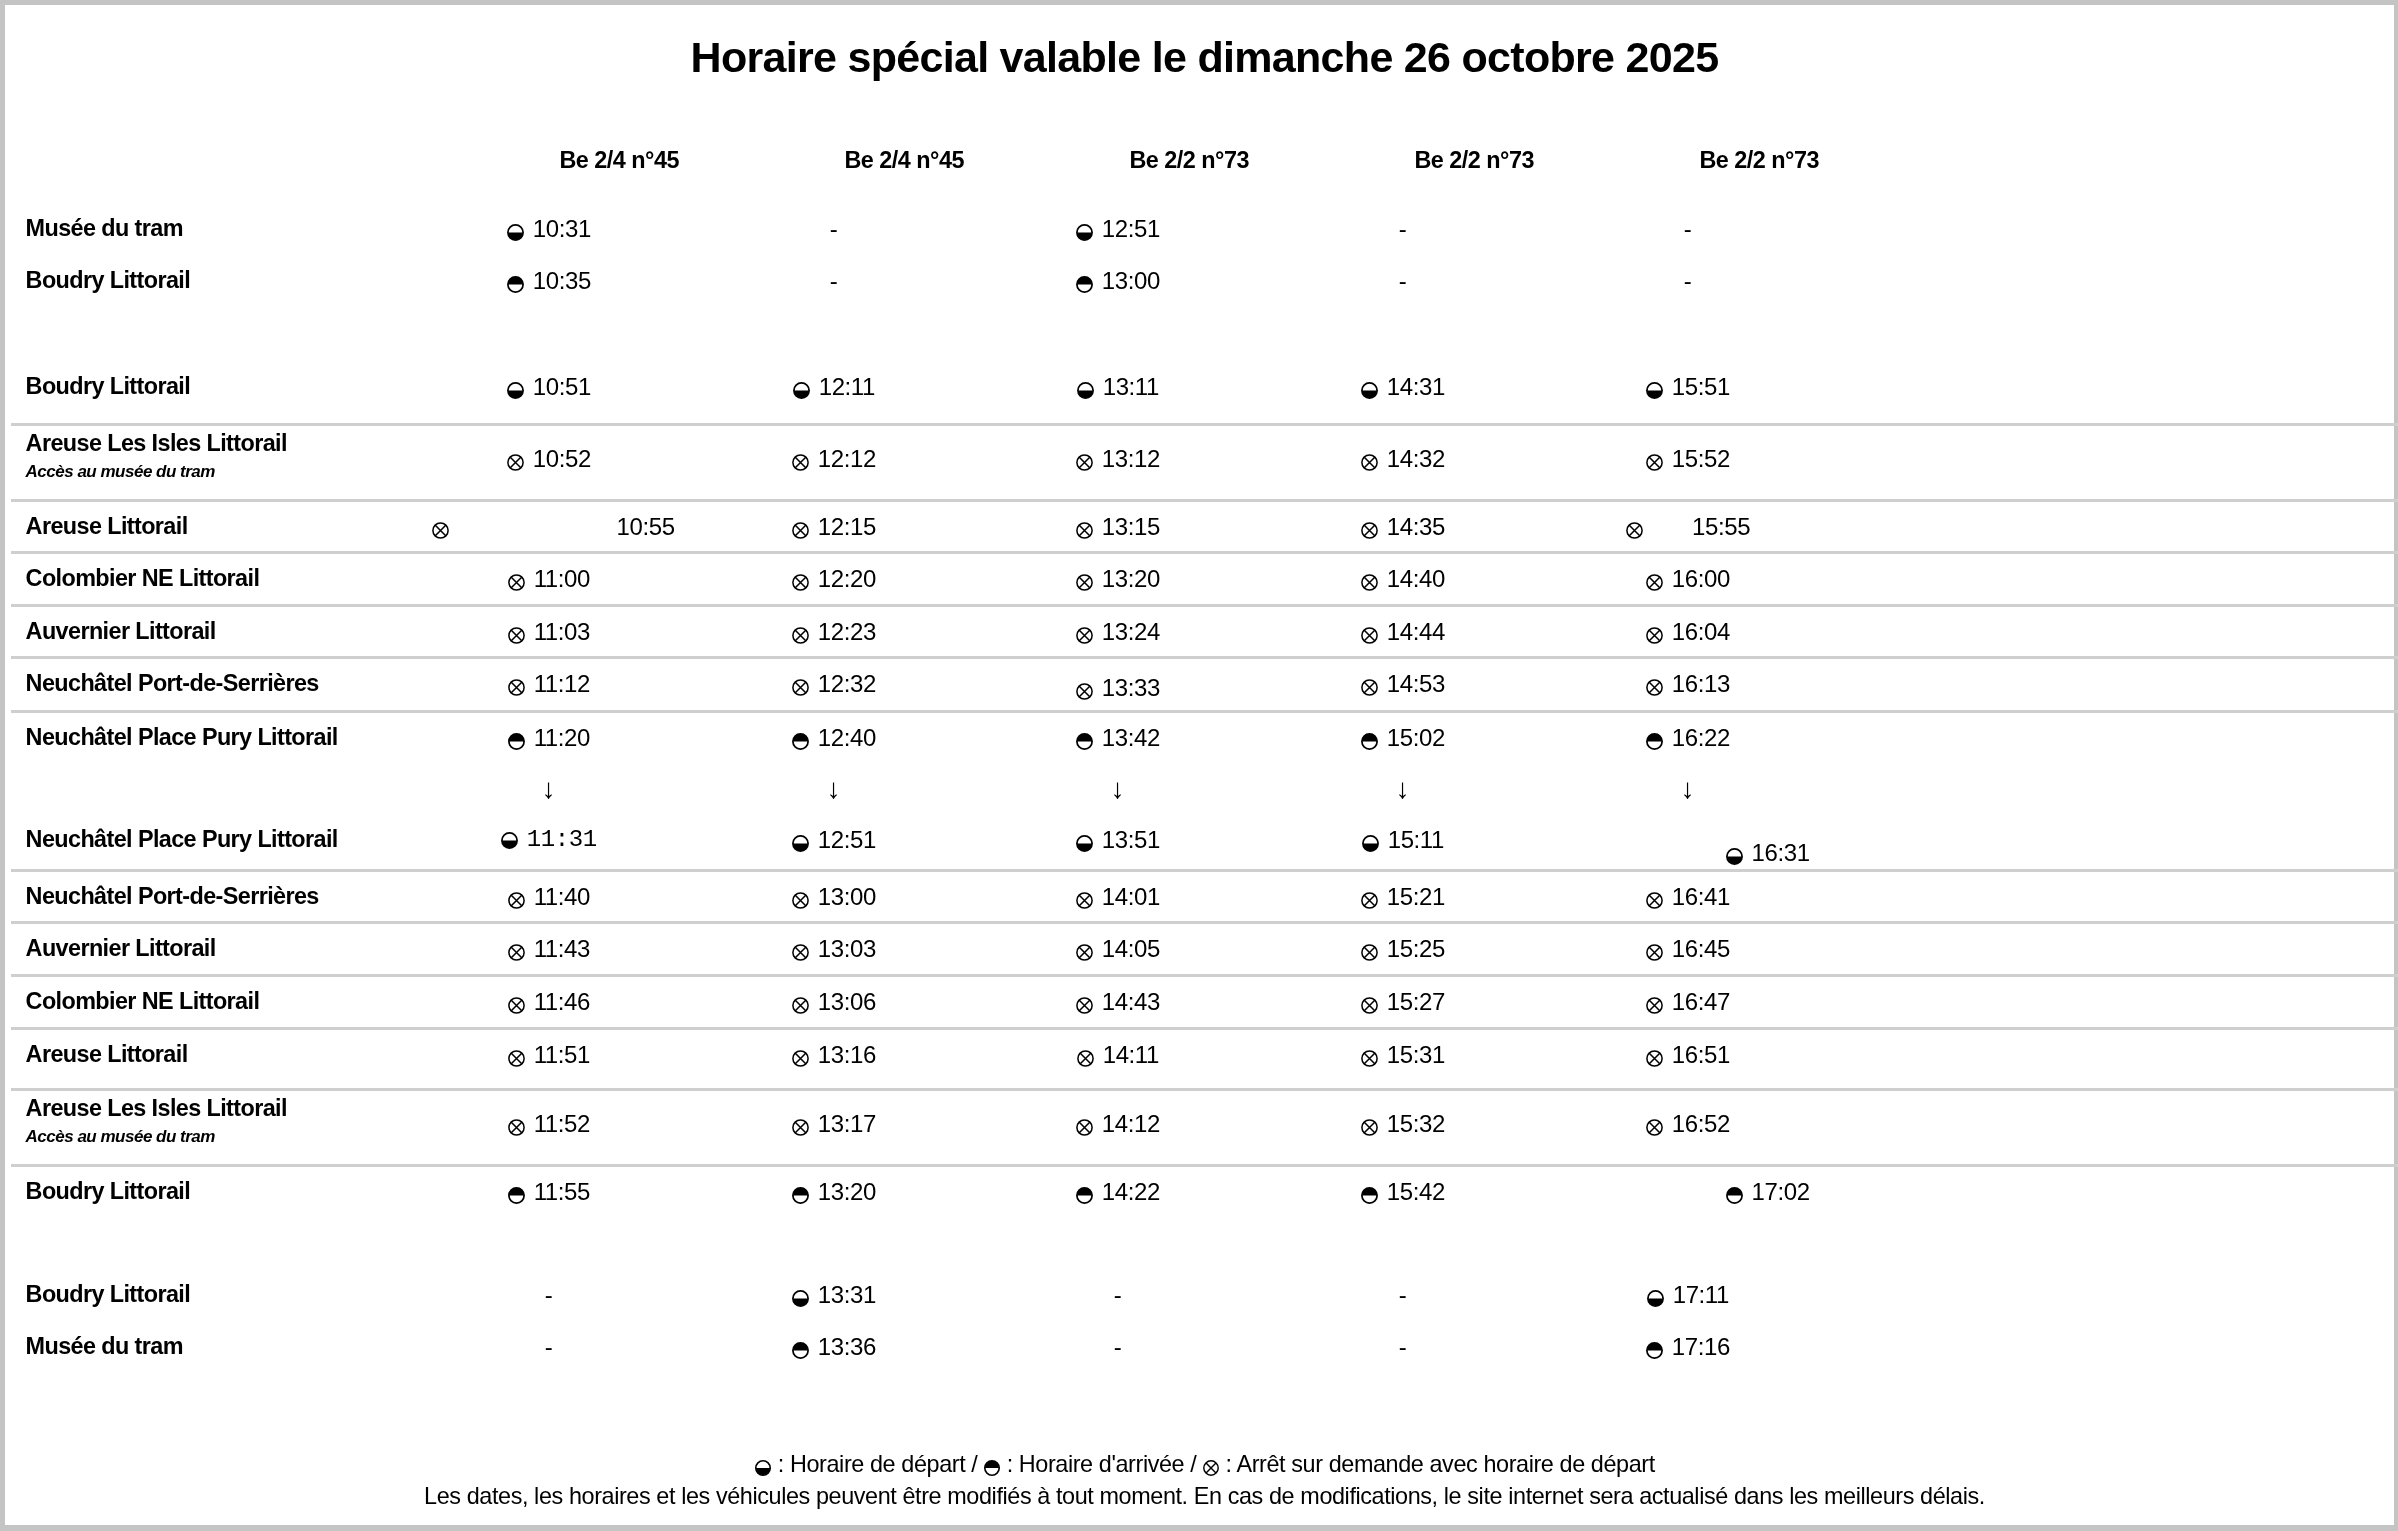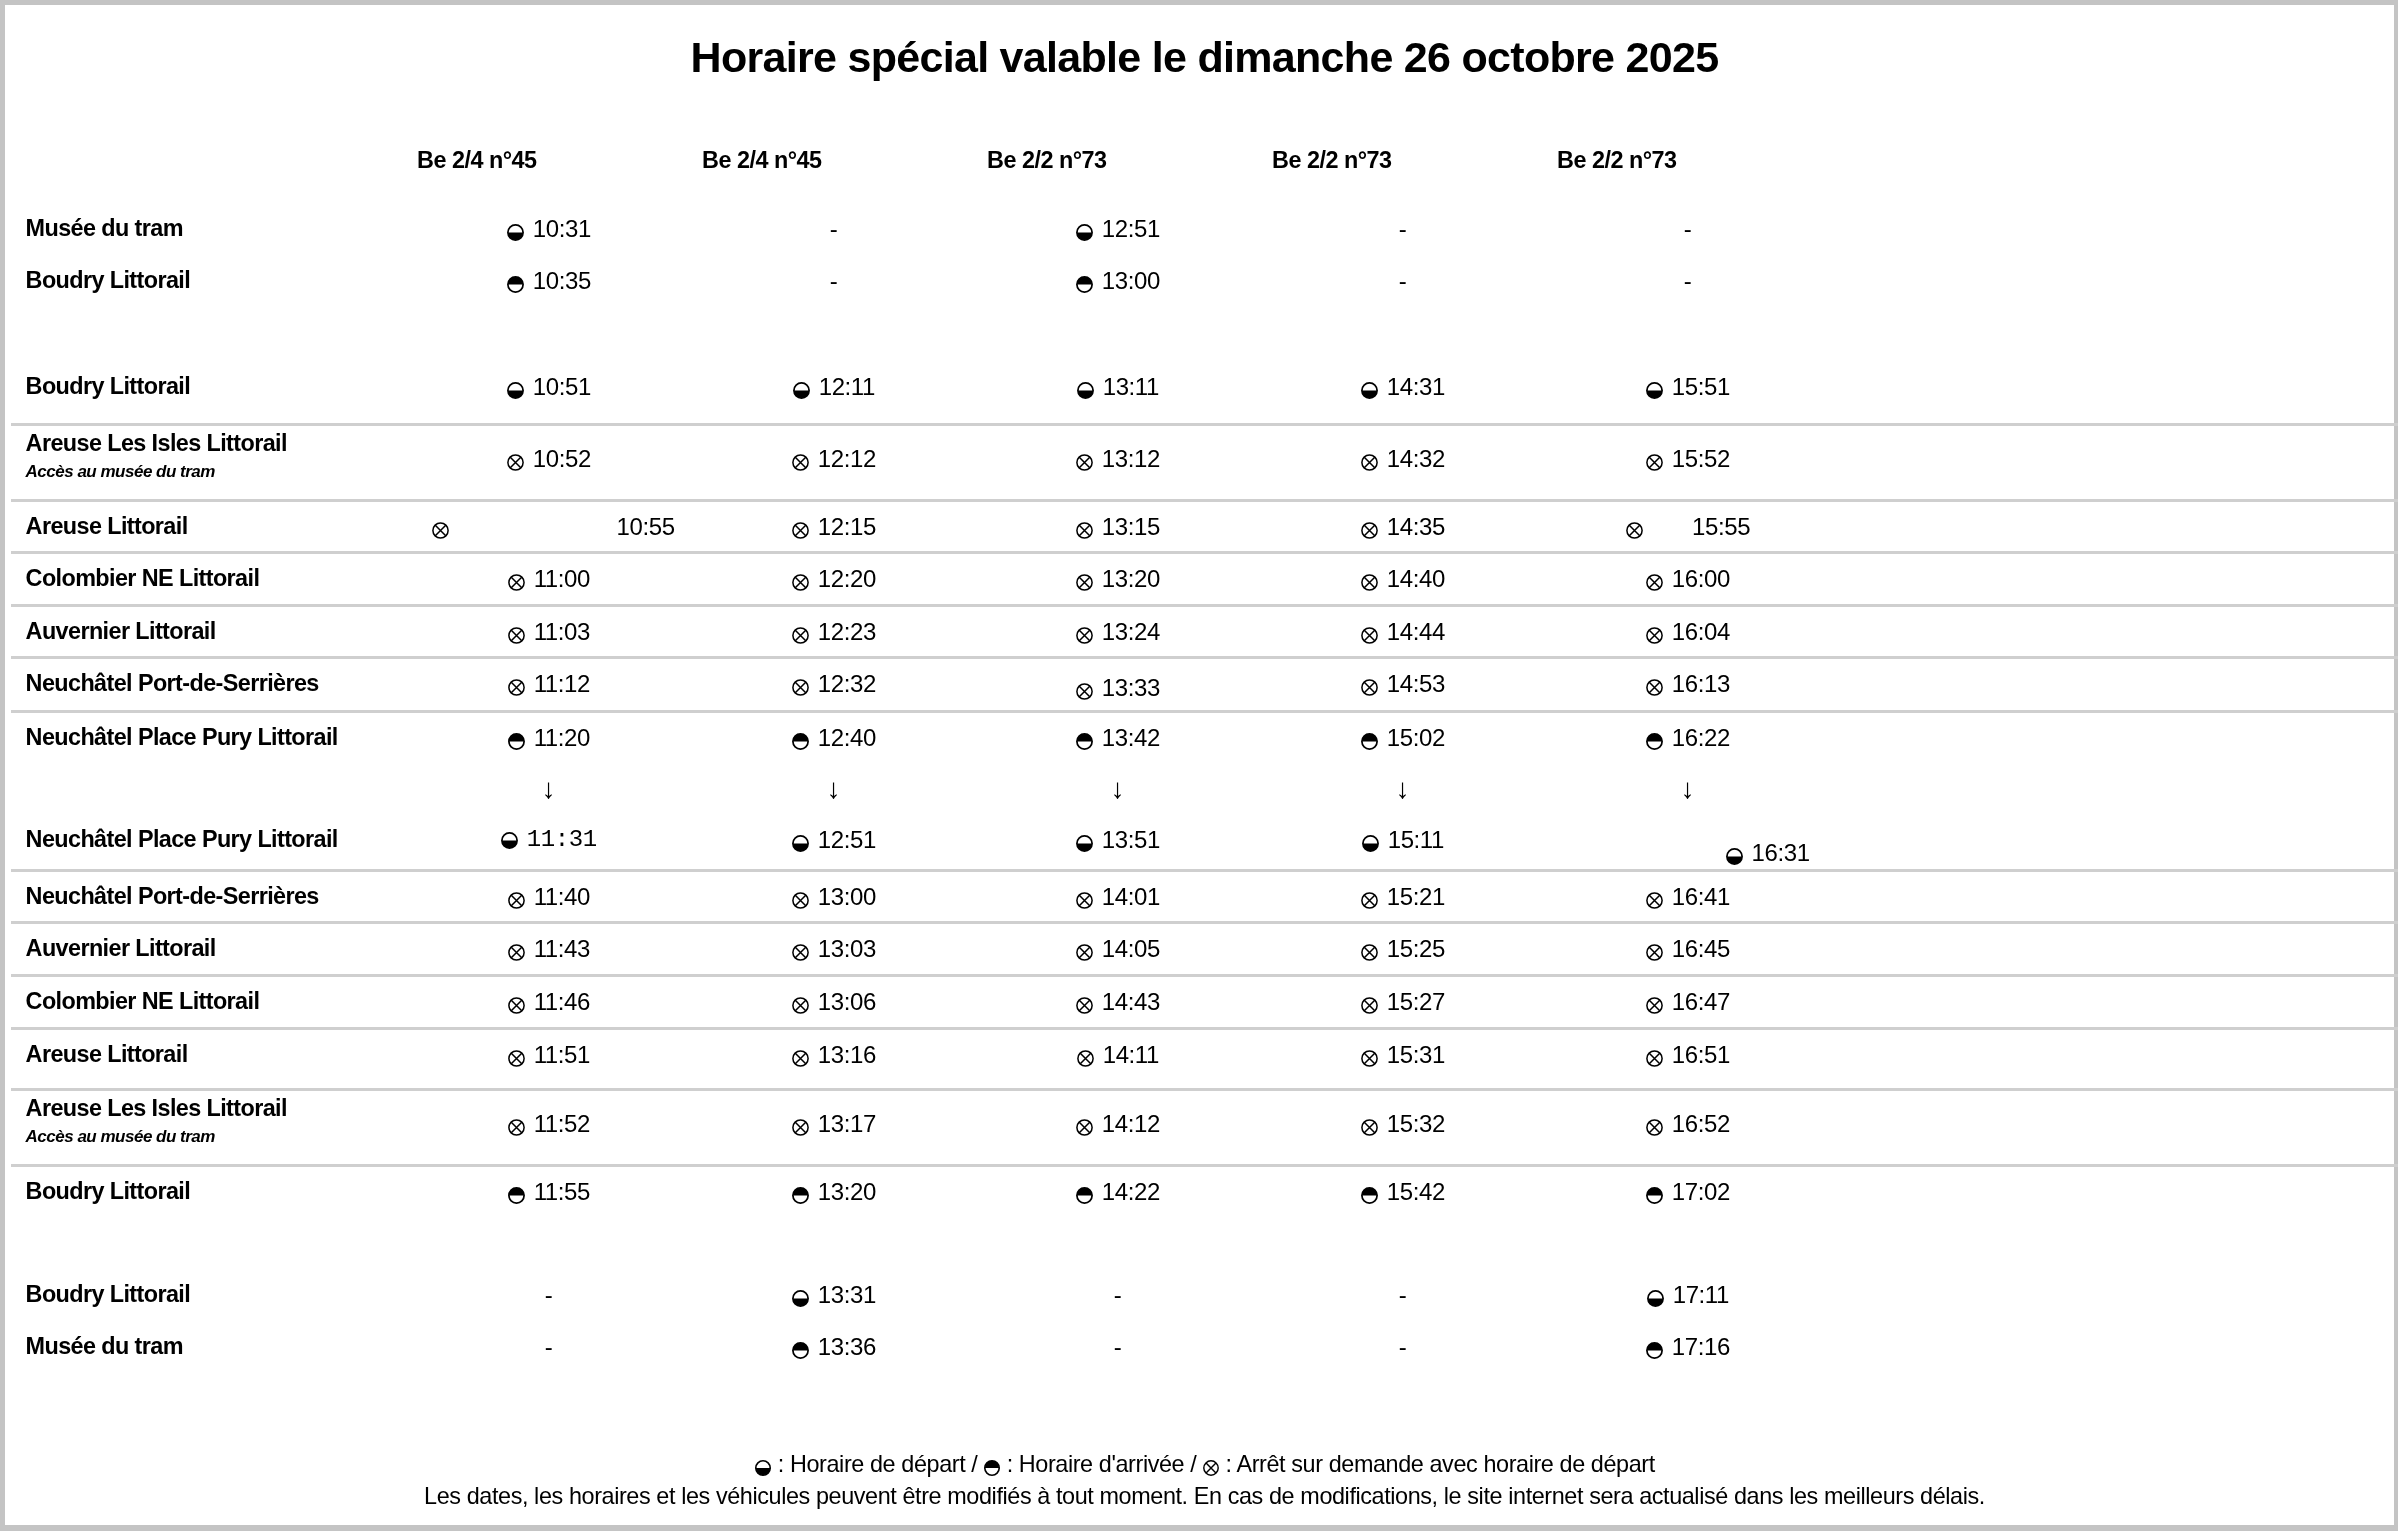--- a/index.html
+++ b/index.html
@@ -4,21 +4,21 @@
   <style>
     html, body { margin: 0; padding: 0; background: #ffffff; }
     body { width: 2399px; height: 1532px; position: relative; overflow: hidden;
            font-family: "Liberation Sans", "DejaVu Sans", sans-serif; color: #000; }
     .frame { position: absolute; left: 0; top: 0; width: 2399px; height: 1532px;
              box-sizing: border-box; border-left: 5.6px solid #c4c4c4; border-top: 5.6px solid #c4c4c4;
              border-right: 5.6px solid #c4c4c4; border-bottom: 7.5px solid #c4c4c4; background: #fff; }
     .title { position: absolute; left: 0; width: 2399px; top: 28px; text-align: center;
              font-weight: bold; font-size: 43px; letter-spacing: -0.7px; }
     .headers { position: absolute; top: 142px; left: 0; width: 2399px; height: 37px; }
-    .col-head { position: absolute; width: 262px; margin-left: -131px; text-align: left;
+    .col-head { position: absolute; width: 262px; margin-left: -131px; text-align: right;
                 font-weight: bold; font-size: 23.4px; letter-spacing: -0.5px; }
     .row { position: absolute; left: 5.6px; width: 2387px; }
     .row.sep { border-top: 3.7px solid #cfcfcf; }
     .stop { position: absolute; left: 15px; font-weight: bold; font-size: 23.4px; letter-spacing: -0.6px; white-space: nowrap; }
     .stop-sub { position: absolute; left: 15px; font-style: italic; font-weight: bold; font-size: 17px; letter-spacing: -0.5px; white-space: nowrap; }
     .cell { position: absolute; width: 244px; margin-left: -122px; text-align: center;
             font-size: 24px; letter-spacing: -0.4px; white-space: nowrap; display: flex;
             align-items: center; justify-content: center; gap: 7.5px; }
     .ico { display: inline-block; width: 19px; height: 19px; flex: 0 0 19px; }
     .arrow { font-size: 28px; }
@@ -631,21 +631,21 @@
             </svg></span>
           <span>14:22</span>
         </div>
         <div class="cell" style="left: 1392px; top: 11.2px;">
           <span class="ico"><svg viewBox="0 0 20 20" width="19" height="19">
               <circle cx="10" cy="10" r="8" fill="#fff" stroke="#000" stroke-width="1.8"></circle>
               <path d="M2 10 A8 8 0 0 1 18 10 Z" fill="#000"></path>
             </svg></span>
           <span>15:42</span>
         </div>
-        <div class="cell" style="left: 1677px; top: 11.2px;">
+        <div class="cell" style="left: 1677px; top: 11.2px; justify-content: flex-end;">
           <span class="ico"><svg viewBox="0 0 20 20" width="19" height="19">
               <circle cx="10" cy="10" r="8" fill="#fff" stroke="#000" stroke-width="1.8"></circle>
               <path d="M2 10 A8 8 0 0 1 18 10 Z" fill="#000"></path>
             </svg></span>
           <span>17:02</span>
         </div>
       </div>
       <div class="row" style="top: 1265px; height: 52px;">
         <div class="stop" style="top: 11.2px;">Boudry Littorail</div>
         <div class="cell" style="left: 538px; top: 11.2px;">

